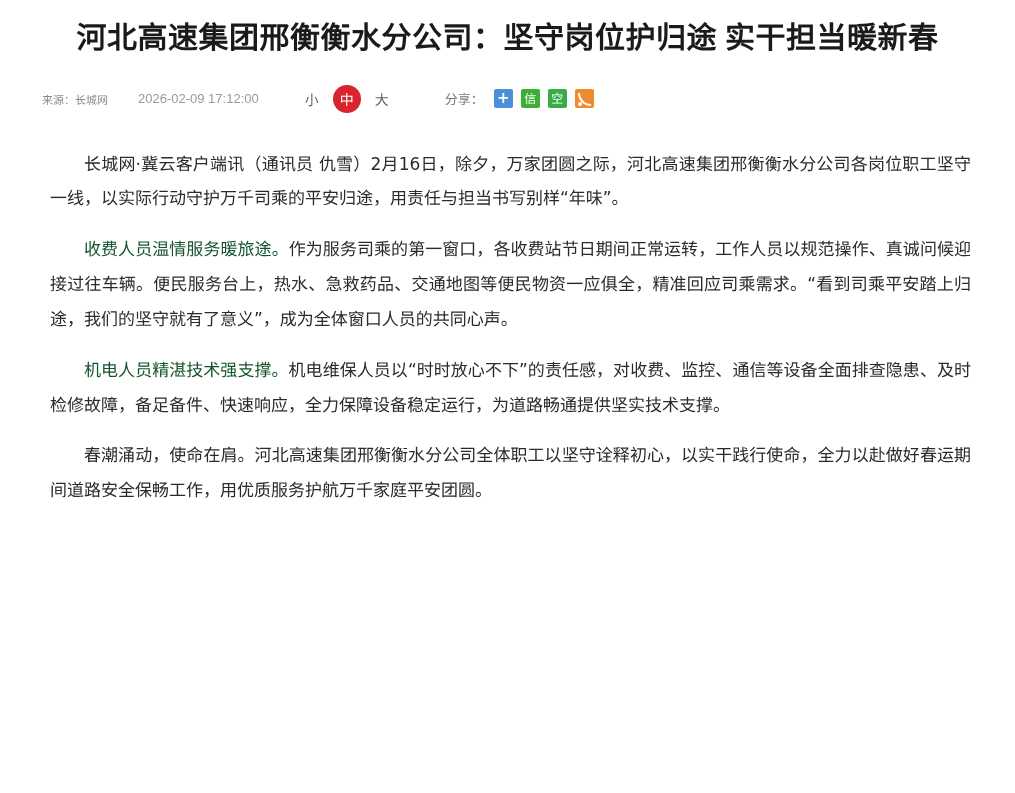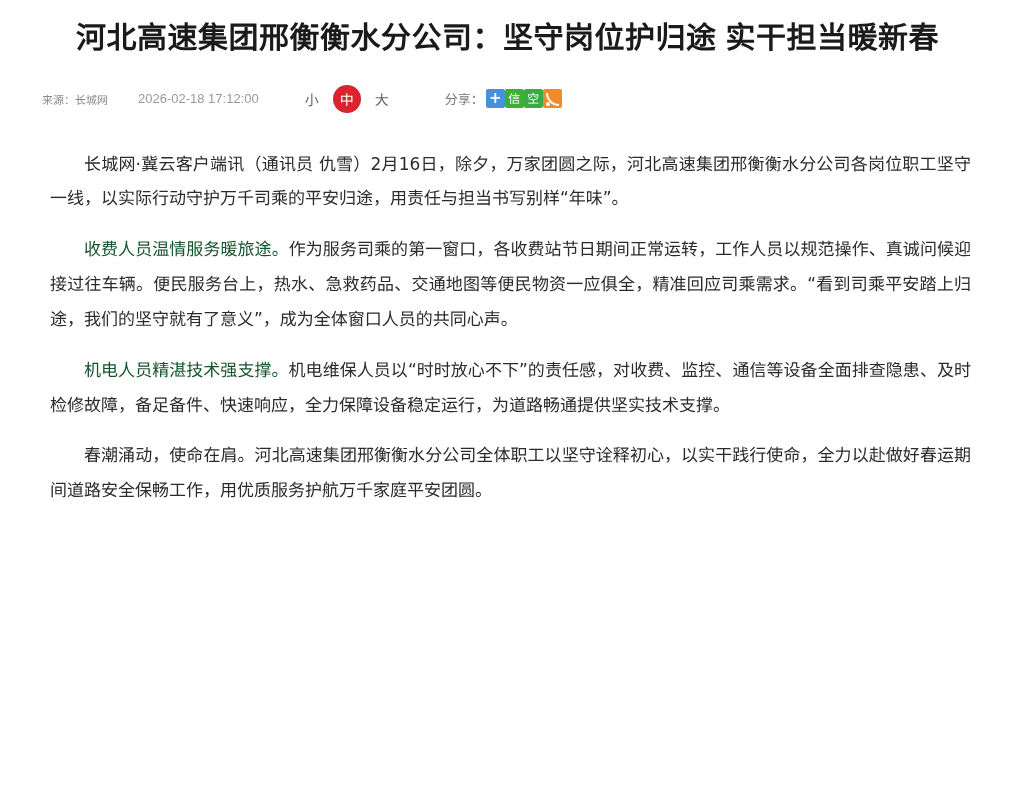--- a/index.html
+++ b/index.html
@@ -14,21 +14,21 @@
     height: 793px;
     font-family: "Liberation Sans", "DejaVu Sans", sans-serif;
     color: #222;
     overflow: hidden;
   }
   .page {
     width: 1015px;
     padding: 0 40px;
   }
   .article-title {
-    font-family: Liberation Sans, sans-serif;
+    font-family: Liberation Serif, serif;
     font-weight: bold;
     font-size: 30px;
     color: #1a1a1a;
     text-align: center;
     letter-spacing: 0.5px;
     margin: 18px 0 4px 0;
     line-height: 1.35;
     white-space: nowrap;
   }
   .meta-bar {
@@ -70,21 +70,21 @@
     font-size: 14px;
     display: flex;
     align-items: center;
     justify-content: center;
     cursor: pointer;
   }
   .share-group {
     display: flex;
     align-items: flex-start;
     margin-left: 56px;
-    gap: 0;
+    gap: 8px;
   }
   .share-label {
     color: #7a7a7a;
     font-size: 13px;
     margin-right: 2px;
   }
   .share-icon {
     width: 19px;
     height: 19px;
     border-radius: 2px;
@@ -145,21 +145,21 @@
 </style>
 </head>
 <body>
 
 <div class="page">
 
   <h1 class="article-title">河北高速集团邢衡衡水分公司：坚守岗位护归途 实干担当暖新春</h1>
 
   <div class="meta-bar">
     <span class="meta-source">来源：长城网</span>
-    <span class="meta-time">2026-02-18 17:12:00</span>
+    <span class="meta-time">2026-02-09 17:12:00</span>
 
     <div class="font-sizes">
       <span class="fs-small">小</span>
       <span class="fs-medium">中</span>
       <span class="fs-large">大</span>
     </div>
 
     <div class="share-group">
       <span class="share-label">分享：</span>
       <span class="share-icon si-plus">+</span>

